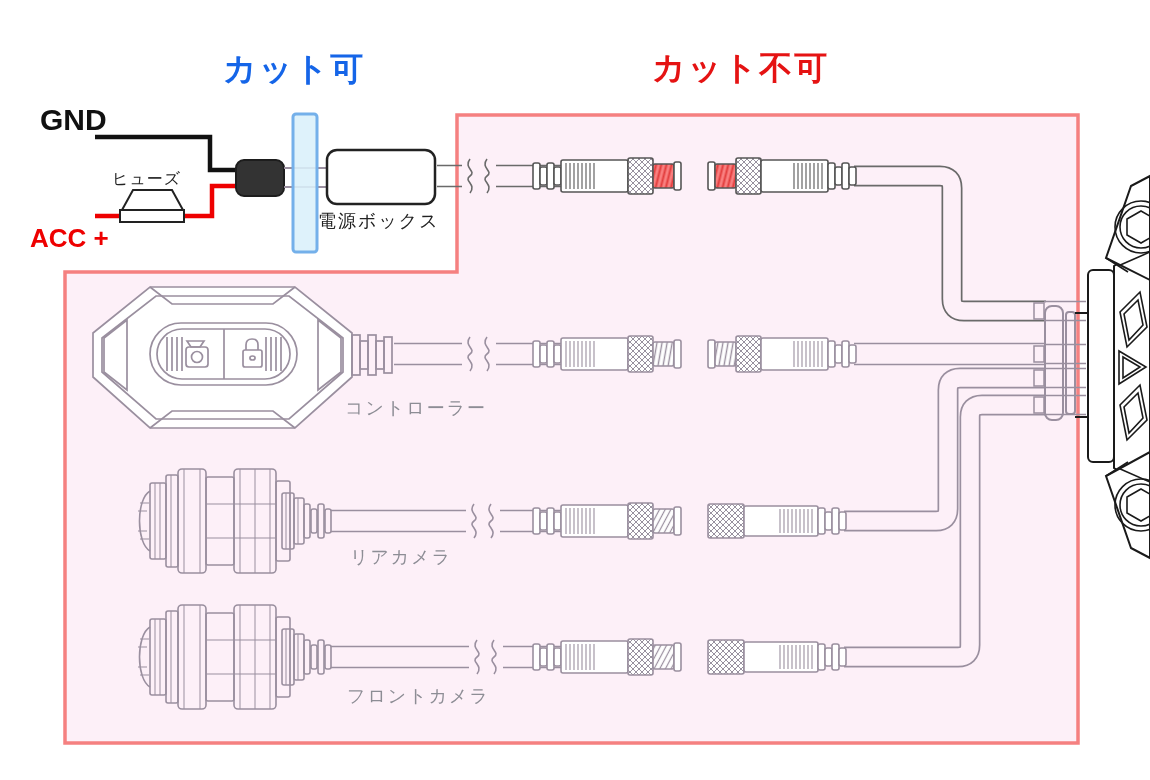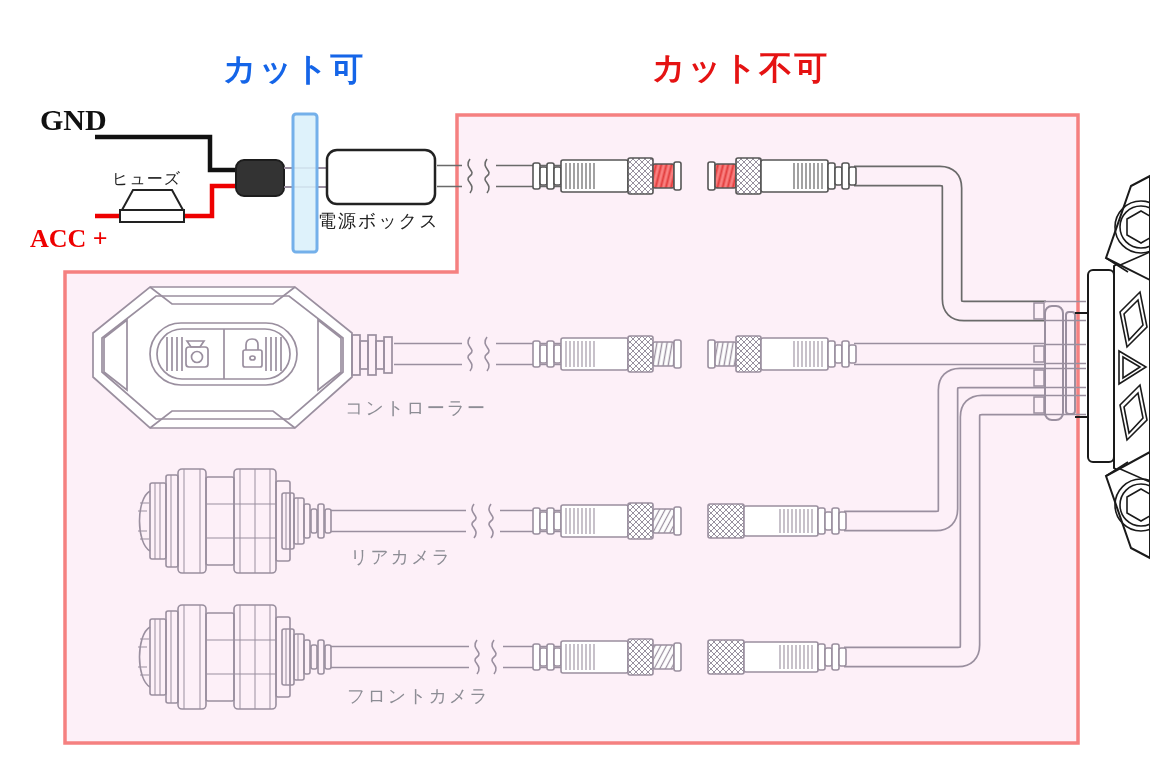--- a/index.html
+++ b/index.html
@@ -1,16 +1,16 @@
 <!DOCTYPE html>
 <html><head>
 <meta charset="utf-8">
 <style>
   html,body{margin:0;padding:0;background:#fff;}
-  #stage{position:relative;width:932px;height:780px;font-family:Liberation Serif, serif;}
+  #stage{position:relative;width:932px;height:780px;font-family:Liberation Sans, sans-serif;}
   svg{display:block;}
   .t-title{font-size:33px;font-weight:bold;letter-spacing:2px;}
   .t-big{font-size:30px;font-weight:bold;}
   .t-acc{font-size:26px;font-weight:bold;}
   .t-small{font-size:16px;letter-spacing:1px;fill:#222;}
   .t-label{font-size:18px;letter-spacing:2px;fill:#222;}
   .t-gray{font-size:18px;letter-spacing:2px;fill:#8d8d95;}
   .zone{stroke:#f58080;stroke-width:3.5;}
   .dev{stroke:#1a1a1a;stroke-width:2;fill:#fff;}
   .devn{stroke:#1a1a1a;stroke-width:1.6;fill:none;}

